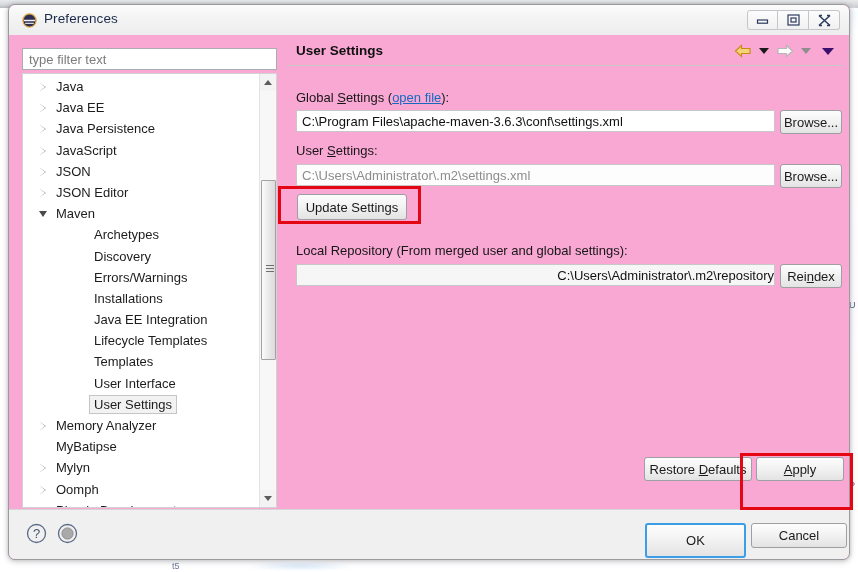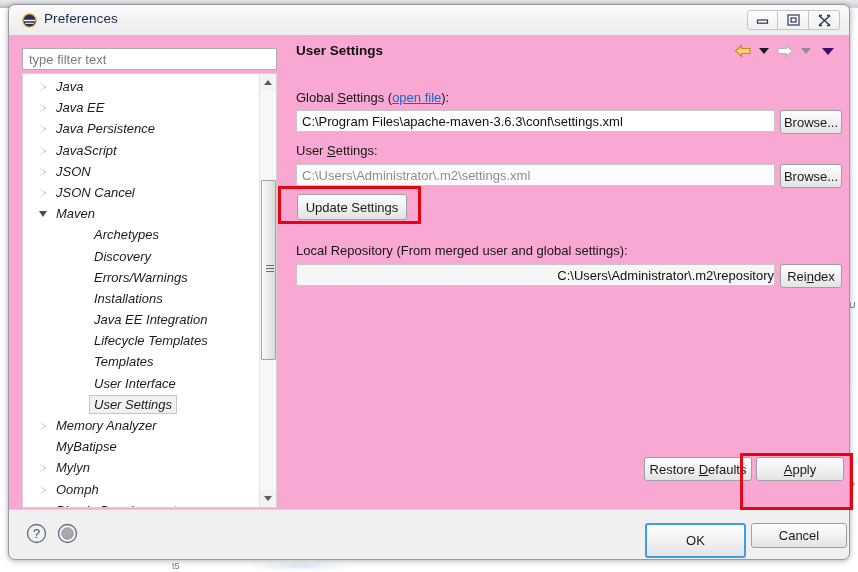--- a/index.html
+++ b/index.html
@@ -79,21 +79,21 @@
     font-size: 13px; color: #7b7b7b; padding: 2px 0 0 6px;
     line-height: 18px;
   }
   .tree-wrap {
     position: absolute; left: 13px; top: 68px; width: 255px; height: 435px;
     background: #fff; border: 1px solid #d3d3d5; overflow: hidden;
   }
   .tree-list { position: absolute; left: 0; top: 2px; width: 232px; }
   .tree-item {
     position: relative; height: 21.2px; line-height: 21.2px;
-    font-size: 13px; color: #1c1c1c; white-space: nowrap; font-style: italic;
+    font-size: 13px; color: #1c1c1c; white-space: nowrap;
   }
   .tree-item .arrow {
     position: absolute; left: 17px; top: 7px;
     width: 0; height: 0; font-size: 0; line-height: 0;
   }
   .arrow.collapsed {
     border-top: 4px solid transparent; border-bottom: 4px solid transparent;
     border-left: 6px solid transparent;
     box-sizing: content-box;
   }
@@ -261,21 +261,21 @@
         <div class="tree-item lvl0">
           <span class="arrow collapsed"></span>
           <span class="tree-label">JavaScript</span>
         </div>
         <div class="tree-item lvl0">
           <span class="arrow collapsed"></span>
           <span class="tree-label">JSON</span>
         </div>
         <div class="tree-item lvl0">
           <span class="arrow collapsed"></span>
-          <span class="tree-label">JSON Cancel</span>
+          <span class="tree-label">JSON Editor</span>
         </div>
         <div class="tree-item lvl0">
           <span class="arrow expanded"></span>
           <span class="tree-label">Maven</span>
         </div>
         <div class="tree-item lvl1">
           <span class="tree-label">Archetypes</span>
         </div>
         <div class="tree-item lvl1">
           <span class="tree-label">Discovery</span>

